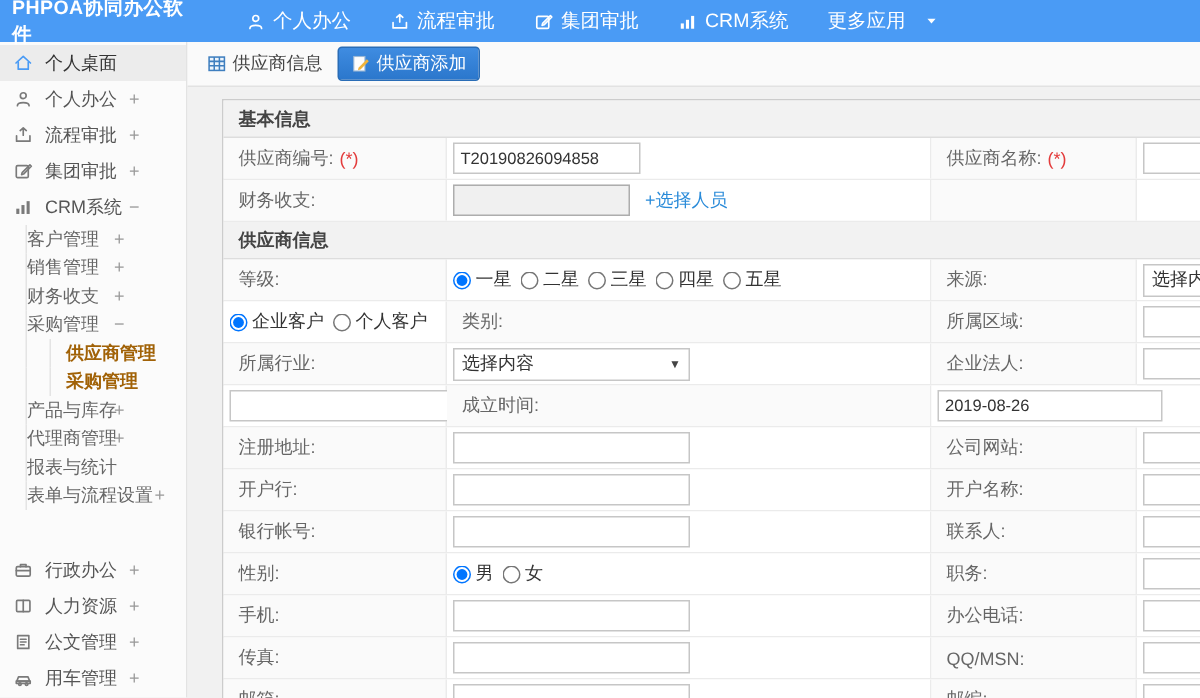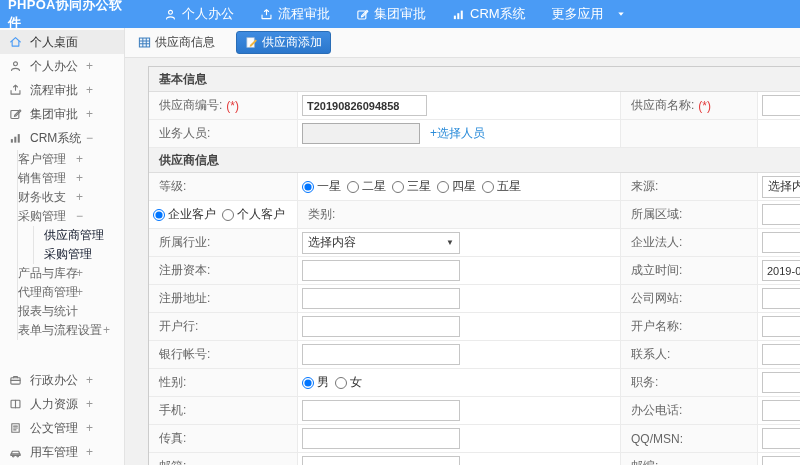--- a/index.html
+++ b/index.html
@@ -18,35 +18,35 @@
 
   
   .sidebar{position:absolute;top:28px;left:0;width:125px;bottom:0;background:#fbfbfb;
     border-right:1px solid #e3e3e3;padding-top:2px;overflow:hidden;}
   .s-item{position:relative;color:#555;cursor:pointer;white-space:nowrap;}
   .s-item.lvl1{height:24px;line-height:24px;padding-left:30px;font-size:12px;}
   .s-item.lvl1 .icon{position:absolute;left:9px;top:50%;transform:translateY(-50%);color:#7a7a7a;}
   .s-item.active{background:#ececec;color:#333;}
   .s-item.active .icon{color:#4a9bf5;}
   .s-item.lvl2{height:19px;line-height:19px;padding-left:18px;color:#666;}
-  .s-item.lvl3{height:19px;line-height:19px;padding-left:44px;color:#0f172a;}
+  .s-item.lvl3{height:19px;line-height:19px;padding-left:44px;color:#a16207;font-weight:bold;}
   .s-item.lvl2::before,.s-item.lvl3::before{content:"";position:absolute;left:17px;top:0;bottom:0;width:1px;background:#e4e4e4;}
   .s-item.lvl3::after{content:"";position:absolute;left:33px;top:0;bottom:0;width:1px;background:#e4e4e4;}
   .expand{position:absolute;color:#999;font-size:12px;}
   .lvl1 .expand{right:31px;}
   .lvl2 .expand{right:41px;}
   .expand.inline{position:static;margin-left:1px;}
   .group-gap{margin-top:28px;}
 
   
   .main{position:absolute;left:125px;top:28px;right:0;bottom:0;}
   .tabbar{height:30px;background:#fafafa;border-bottom:1px solid #e2e2e2;display:flex;align-items:center;padding-left:8px;}
   .tab{display:flex;align-items:center;gap:4px;color:#444;padding:3px 5px;cursor:pointer;}
   .tab.active{background:linear-gradient(#3f8ce1,#2b77cc);border:1px solid #2a6db6;border-radius:3px;
-    color:#fff;margin-left:16px;padding:2px 8px;}
+    color:#fff;margin-left:5px;padding:2px 8px;}
   .content{position:absolute;top:31px;left:0;right:0;bottom:0;background:#f1f1f1;}
   .panel{position:absolute;left:23px;top:7px;width:900px;height:620px;background:#fff;border:1px solid #cccccc;}
 
   
   .sec-title{height:25px;line-height:25px;background:#f2f2f2;border-bottom:1px solid #dddddd;
     font-weight:bold;color:#444;padding-left:10px;}
   .frow{display:grid;grid-template-columns:149px 323px 137px 1fr;height:28px;border-bottom:1px solid #ebebeb;}
   .cell{display:flex;align-items:center;height:27px;}
   .lbl{background:#fafafa;padding-left:10px;border-right:1px solid #ebebeb;color:#666;gap:4px;text-align:right;}
   .fld{background:#fff;padding-left:4px;border-right:1px solid #ebebeb;}
@@ -217,33 +217,33 @@
     </div>
   <div class="content">
     <div class="panel" id="form-panel">
         <div class="sec-title">基本信息</div>
         <div class="frow">
           <div class="cell lbl">
             <span>供应商编号:</span>
             <span class="req">(*)</span>
           </div>
           <div class="cell fld">
-            <input class="txt" type="text" value="T20190826094858" style="width: 125px; font-weight: bold;">
+            <input class="txt" type="text" value="T20190826094858" style="width: 125px;">
           </div>
           <div class="cell lbl">
             <span>供应商名称:</span>
             <span class="req">(*)</span>
           </div>
           <div class="cell fld last">
             <input class="txt" type="text" value="" style="width: 150px;">
           </div>
         </div>
         <div class="frow">
           <div class="cell lbl">
-            <span>业务人员:</span>
+            <span>财务收支:</span>
           </div>
           <div class="cell fld">
             <input class="txt dis" type="text" disabled="" value="" style="width: 118px;">
             <a class="sel-link" href="javascript:void(0)">+选择人员</a>
           </div>
           <div class="cell lbl"></div>
           <div class="cell fld last"></div>
         </div>
         <div class="sec-title">供应商信息</div>
         <div class="frow">
@@ -317,23 +317,20 @@
             </div>
           </div>
           <div class="cell lbl">
             <span>企业法人:</span>
           </div>
           <div class="cell fld last">
             <input class="txt" type="text" value="" style="width: 150px;">
           </div>
         </div>
         <div class="frow">
-          <div class="cell lbl">
-            <span>注册资本:</span>
-          </div>
           <div class="cell fld">
             <input class="txt" type="text" value="" style="width: 158px;">
           </div>
           <div class="cell lbl">
             <span>成立时间:</span>
           </div>
           <div class="cell fld last">
             <input class="txt" type="text" value="2019-08-26" style="width: 150px;">
           </div>
         </div>

